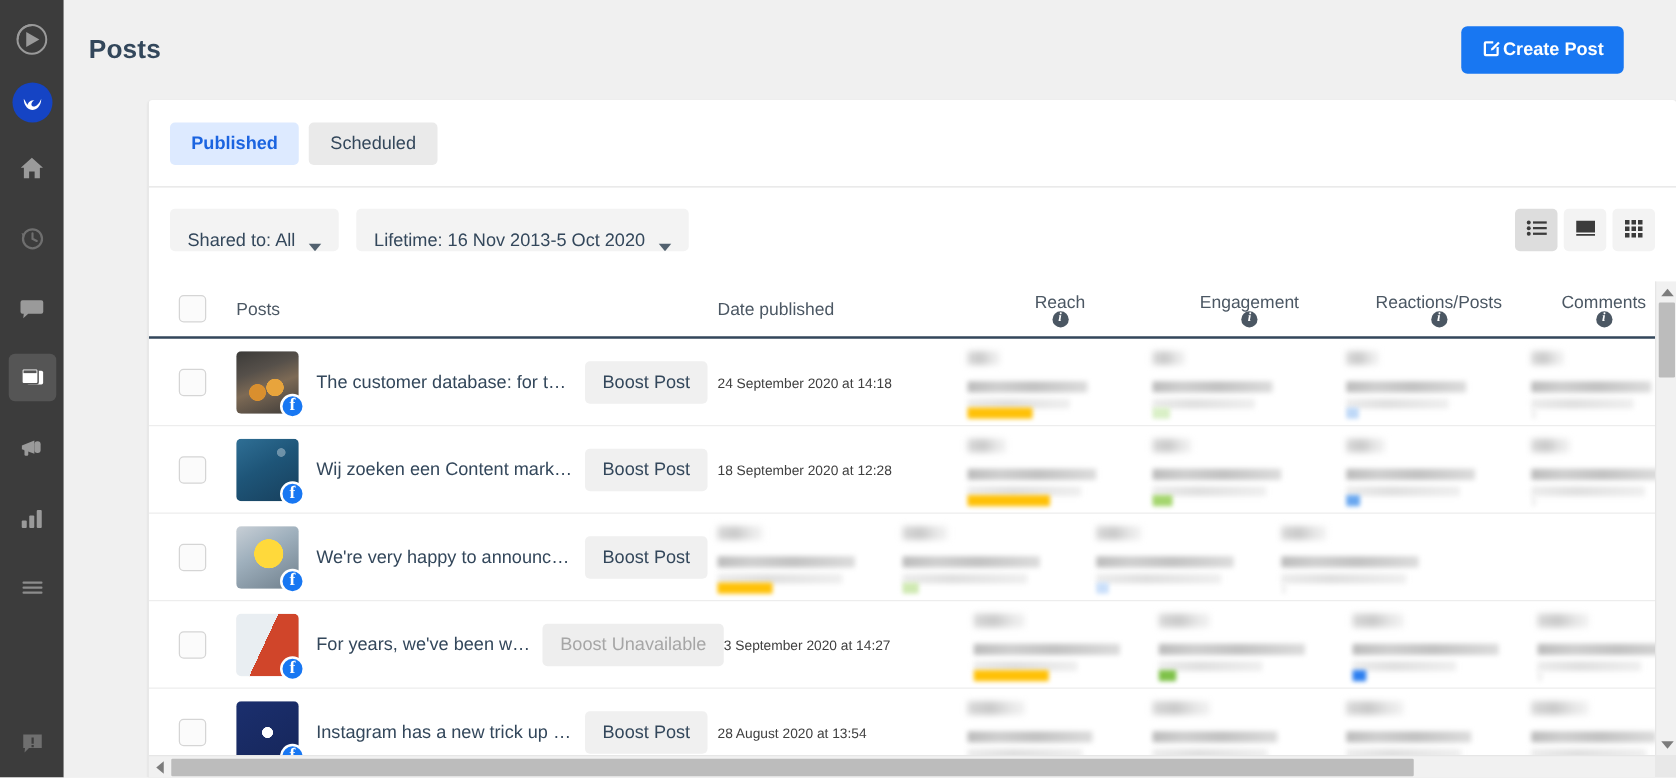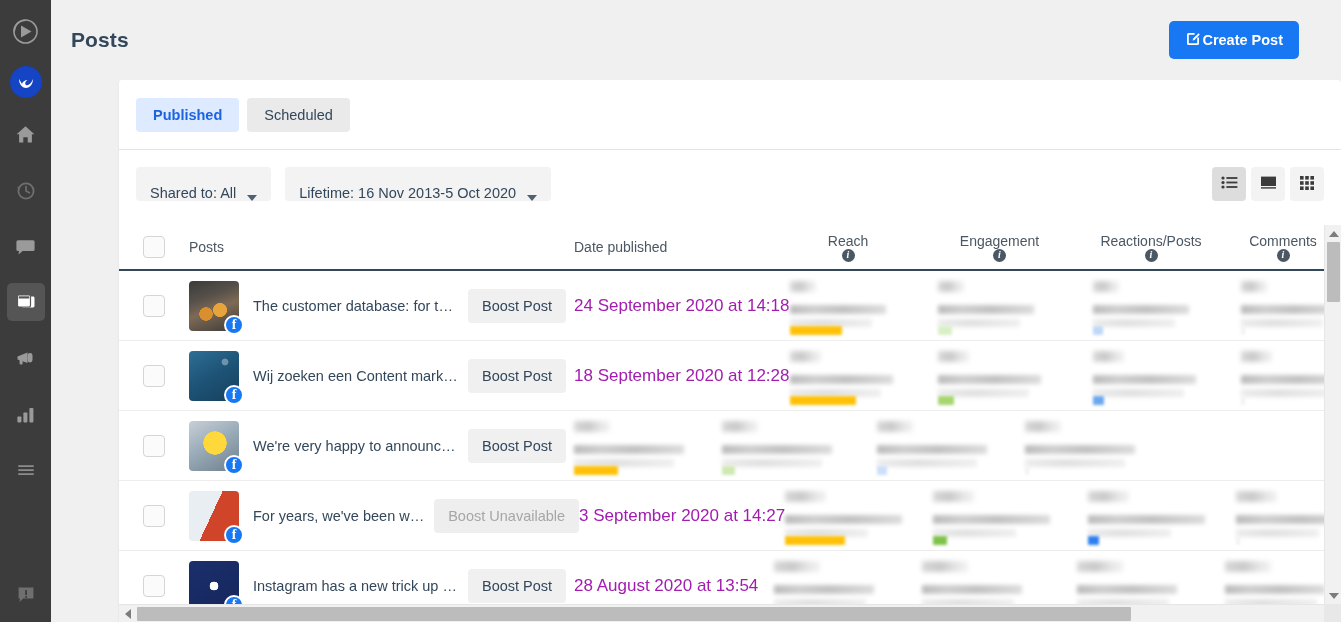--- a/index.html
+++ b/index.html
@@ -186,21 +186,21 @@
     max-width: 205px; cursor: pointer; text-align: right;
   }
   .boost-btn {
     margin-left: 10px; height: 34px; padding: 0 14px;
     border: none; border-radius: 4px; background: #f0f0f0;
     color: #33475b; font-size: 14.5px; cursor: pointer;
     white-space: nowrap;
     font-family: "Liberation Sans", sans-serif;
   }
   .boost-btn.disabled { color: #a6a6a6; cursor: default; background: #eeeeee; }
-  .date-cell { font-size: 17px; color: #a21caf; white-space: nowrap; }
+  .date-cell { font-size: 11px; color: #404040; white-space: nowrap; }
 
   
   .metric { position: relative; height: 58px; padding-top: 4px; }
   .m-num {
     height: 11px; border-radius: 1px; margin-bottom: 13px;
     background: linear-gradient(90deg,#d8d8d8 0%,#c9c9c9 40%,#e6e6e6 75%,#f2f2f2 100%);
     filter: blur(2.4px);
   }
   .m-line {
     height: 9px; border-radius: 1px; margin-bottom: 5px;

